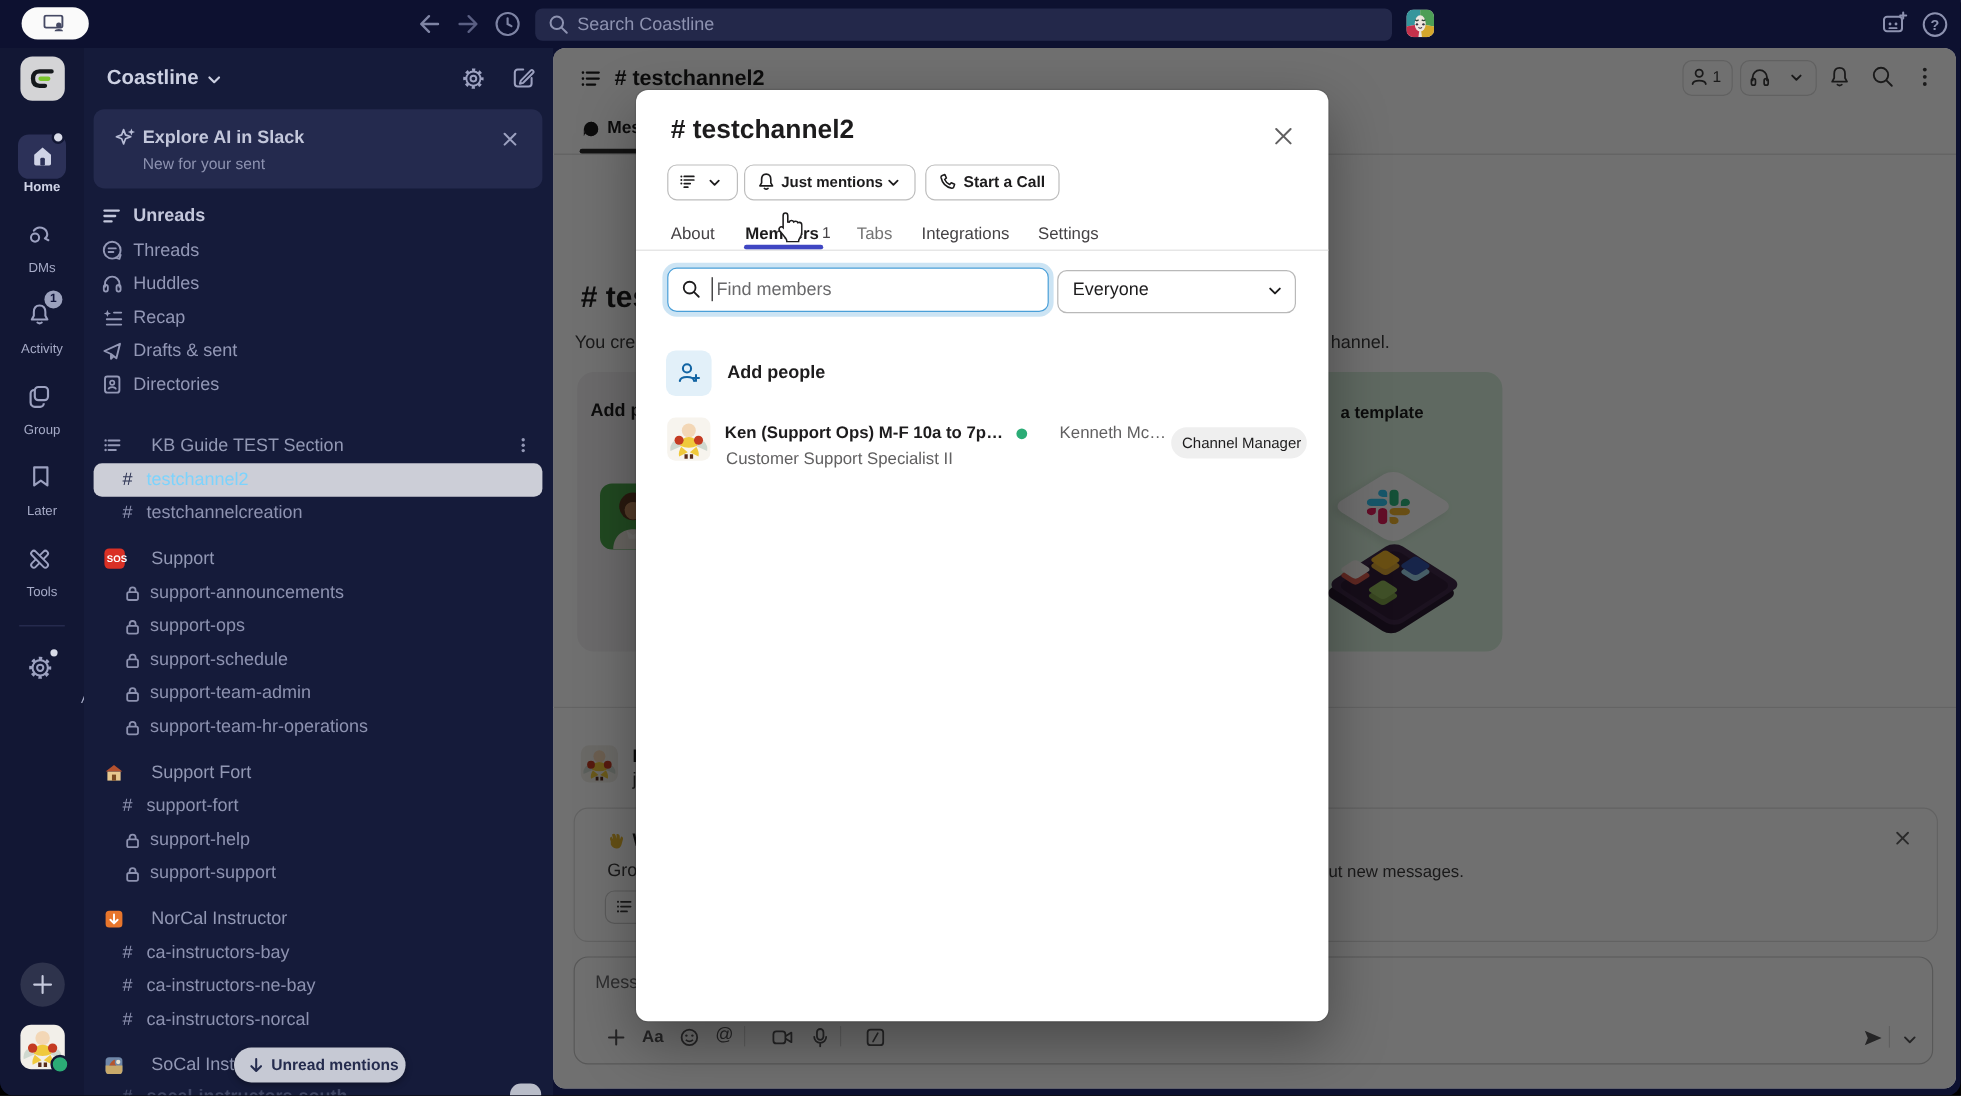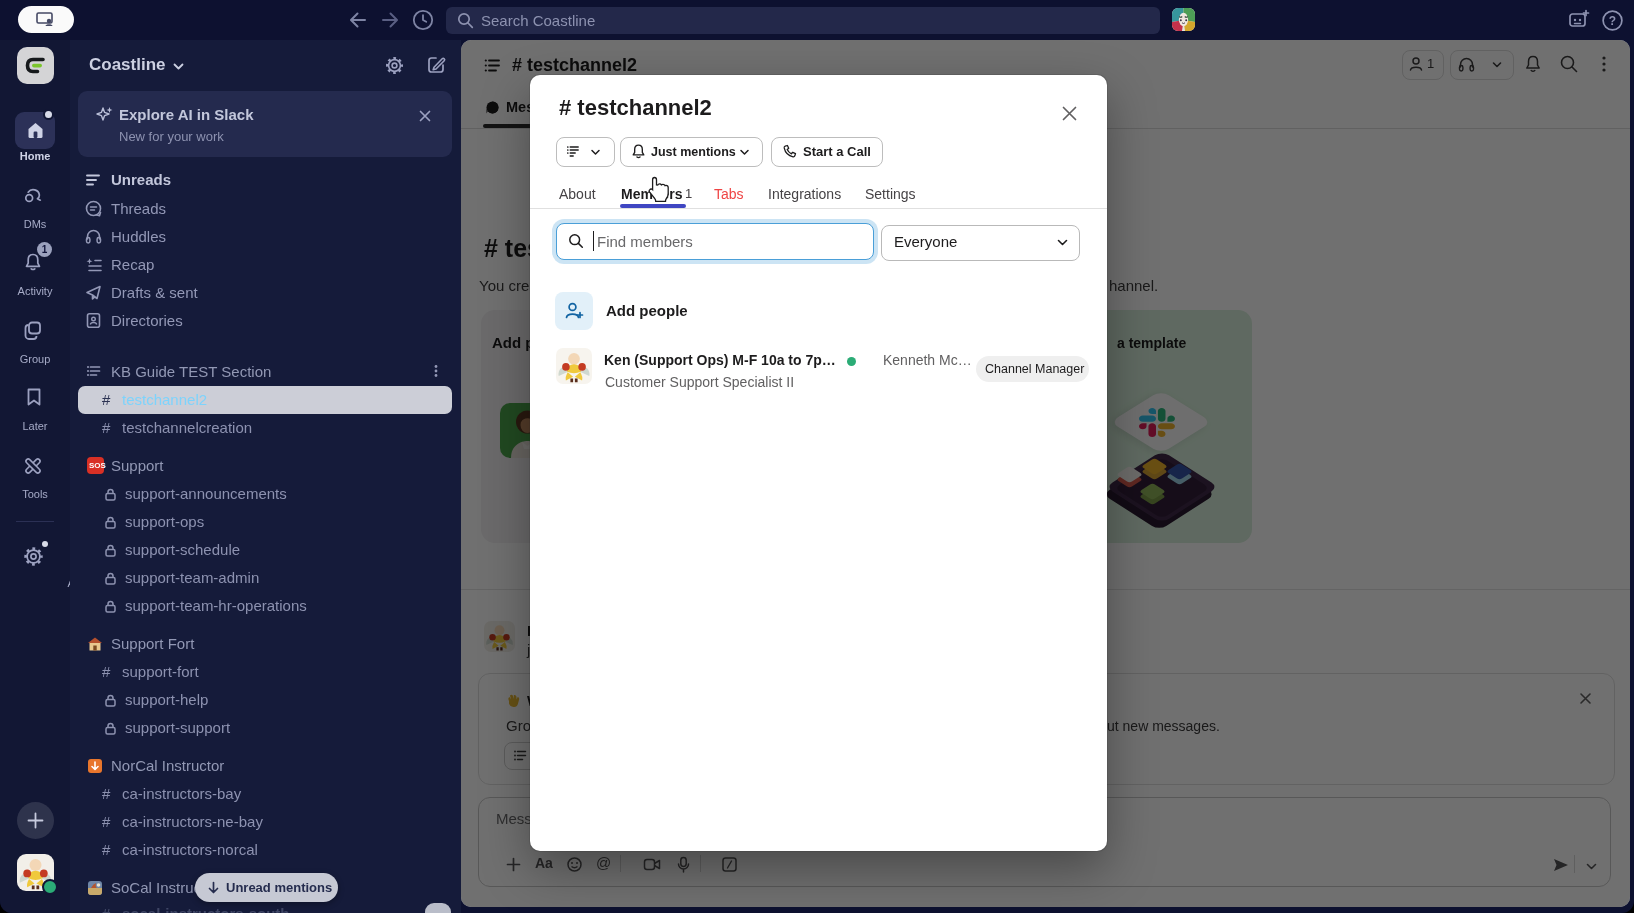--- a/index.html
+++ b/index.html
@@ -3,21 +3,21 @@
 <meta charset="utf-8">
 <style>
   html,body{margin:0;padding:0;background:#000;}
   #app{position:relative;width:1634px;height:913px;overflow:hidden;
        font-family:"Liberation Sans",sans-serif;background:#0d1130;
        border-bottom-left-radius:12px;border-bottom-right-radius:12px;}
   .abs{position:absolute;}
   .navtxt{font-size:15px;color:#9398b6;}
   .raillbl{font-size:11px;color:#a6abc7;text-align:center;width:70px;}
   .chanrow{font-size:15px;color:#8d92b0;}
-  .sect{font-size:15px;color:#9298b4;}
+  .sect{font-size:15px;color:#9298b4;margin-left:15px;}
 </style>
 </head>
 <body>
 <div id="app">
 
 <div class="abs" style="left:0;top:0;width:1634px;height:2px;background:#454e74;"></div>
 <div class="abs" style="left:0;top:0;width:1634px;height:40px;background:#0d1130;"></div>
 <div class="abs" style="left:18px;top:6px;width:56px;height:27px;background:#fafafa;border-radius:14px;"></div>
 <svg class="abs" width="20" height="16" viewBox="0 0 20 16" style="left:36px;top:12px;">
   <rect x="1" y="1" width="15" height="10" rx="1.5" fill="none" stroke="#454964" stroke-width="1.6"></rect>
@@ -165,21 +165,21 @@
   <path d="M11 4 H6.5 Q4 4 4 6.5 V15.5 Q4 18 6.5 18 H15.5 Q18 18 18 15.5 V11" fill="none" stroke="#9ca1c0" stroke-width="1.7" stroke-linecap="round"></path>
   <path d="M9 13.2 L17.2 4.8 a1.4 1.4 0 0 1 2 2 L11 15 l-2.8 0.8 Z" fill="none" stroke="#9ca1c0" stroke-width="1.6" stroke-linejoin="round"></path>
 </svg>
 
 <div class="abs" style="left:78px;top:91px;width:374px;height:66px;background:#242a4e;border-radius:9px;"></div>
 <svg class="abs" width="20" height="20" viewBox="0 0 20 20" style="left:95px;top:104px;">
   <path d="M8 4 L9.6 8.4 L14 10 L9.6 11.6 L8 16 L6.4 11.6 L2 10 L6.4 8.4 Z" fill="none" stroke="#b8bdd6" stroke-width="1.4" stroke-linejoin="round"></path>
   <path d="M14.5 3 L15.3 5.2 L17.5 6 L15.3 6.8 L14.5 9 L13.7 6.8 L11.5 6 L13.7 5.2 Z" fill="#b8bdd6"></path>
 </svg>
 <div class="abs" style="left:119px;top:106px;font-size:15px;font-weight:bold;color:#c3c7db;">Explore AI in Slack</div>
-<div class="abs" style="left:119px;top:129px;font-size:13px;color:#8d92b0;">New for your work</div>
+<div class="abs" style="left:119px;top:129px;font-size:13px;color:#8d92b0;">New for your sent</div>
 <svg class="abs" width="14" height="14" viewBox="0 0 14 14" style="left:418px;top:109px;">
   <path d="M2.5 2.5 L11.5 11.5 M11.5 2.5 L2.5 11.5" stroke="#9ca1c0" stroke-width="1.7" stroke-linecap="round"></path>
 </svg>
 
 <svg class="abs" width="18" height="18" viewBox="0 0 18 18" style="left:84px;top:171px;">
   <path d="M3 4.5 h12 M3 9 h9 M3 13.5 h6" stroke="#c3c7db" stroke-width="1.9" stroke-linecap="round"></path>
 </svg>
 <div class="abs" style="left:111px;top:171px;font-size:15px;font-weight:bold;color:#c3c7db;">Unreads</div>
 <svg class="abs" width="19" height="19" viewBox="0 0 19 19" style="left:84px;top:199px;">
   <circle cx="9.5" cy="9.5" r="7" fill="none" stroke="#9398b6" stroke-width="1.6"></circle>
@@ -480,21 +480,21 @@
   </svg>
   <div class="abs" style="left:241px;top:62px;width:110px;height:28px;border:1px solid #bdbdbd;border-radius:8px;"></div>
   <svg class="abs" width="15" height="15" viewBox="0 0 15 15" style="left:252px;top:69px;">
     <path d="M3.2 2.2 l2.2 -0.7 l1.3 2.8 l-1.5 1.3 a8.5 8.5 0 0 0 4.2 4.2 l1.3 -1.5 l2.8 1.3 l-0.7 2.2 q-0.4 1.2 -1.7 1 a11.5 11.5 0 0 1 -8.9 -8.9 q-0.2 -1.3 1 -1.7z" fill="none" stroke="#1d1c1d" stroke-width="1.3" stroke-linejoin="round"></path>
   </svg>
   <div class="abs" style="left:273px;top:69px;font-size:13px;font-weight:bold;color:#1d1c1d;">Start a Call</div>
 
   <div class="abs" style="left:29px;top:111px;font-size:14px;color:#454245;">About</div>
   <div class="abs" style="left:91px;top:111px;font-size:14px;font-weight:bold;color:#1d1c1d;">Members</div>
   <div class="abs" style="left:155px;top:111px;font-size:13px;color:#454245;">1</div>
-  <div class="abs" style="left:184px;top:111px;font-size:14px;color:#ef4444;">Tabs</div>
+  <div class="abs" style="left:184px;top:111px;font-size:14px;color:#737373;">Tabs</div>
   <div class="abs" style="left:238px;top:111px;font-size:14px;color:#454245;">Integrations</div>
   <div class="abs" style="left:335px;top:111px;font-size:14px;color:#454245;">Settings</div>
   <div class="abs" style="left:90px;top:129px;width:66px;height:4px;background:#3f46c2;border-radius:2px;"></div>
   <div class="abs" style="left:0;top:133px;width:577px;height:1px;background:#e0e0e0;"></div>
 
   <div class="abs" style="left:26px;top:148px;width:316px;height:35px;background:#fff;border:1.5px solid #4a9fd8;border-radius:8px;box-shadow:0 0 0 4px rgba(96,170,220,0.32);"></div>
   <svg class="abs" width="16" height="16" viewBox="0 0 16 16" style="left:38px;top:158px;">
     <circle cx="6.7" cy="6.7" r="4.9" fill="none" stroke="#1d1c1d" stroke-width="1.5"></circle>
     <path d="M10.4 10.4 L14.3 14.3" stroke="#1d1c1d" stroke-width="1.5" stroke-linecap="round"></path>
   </svg>

